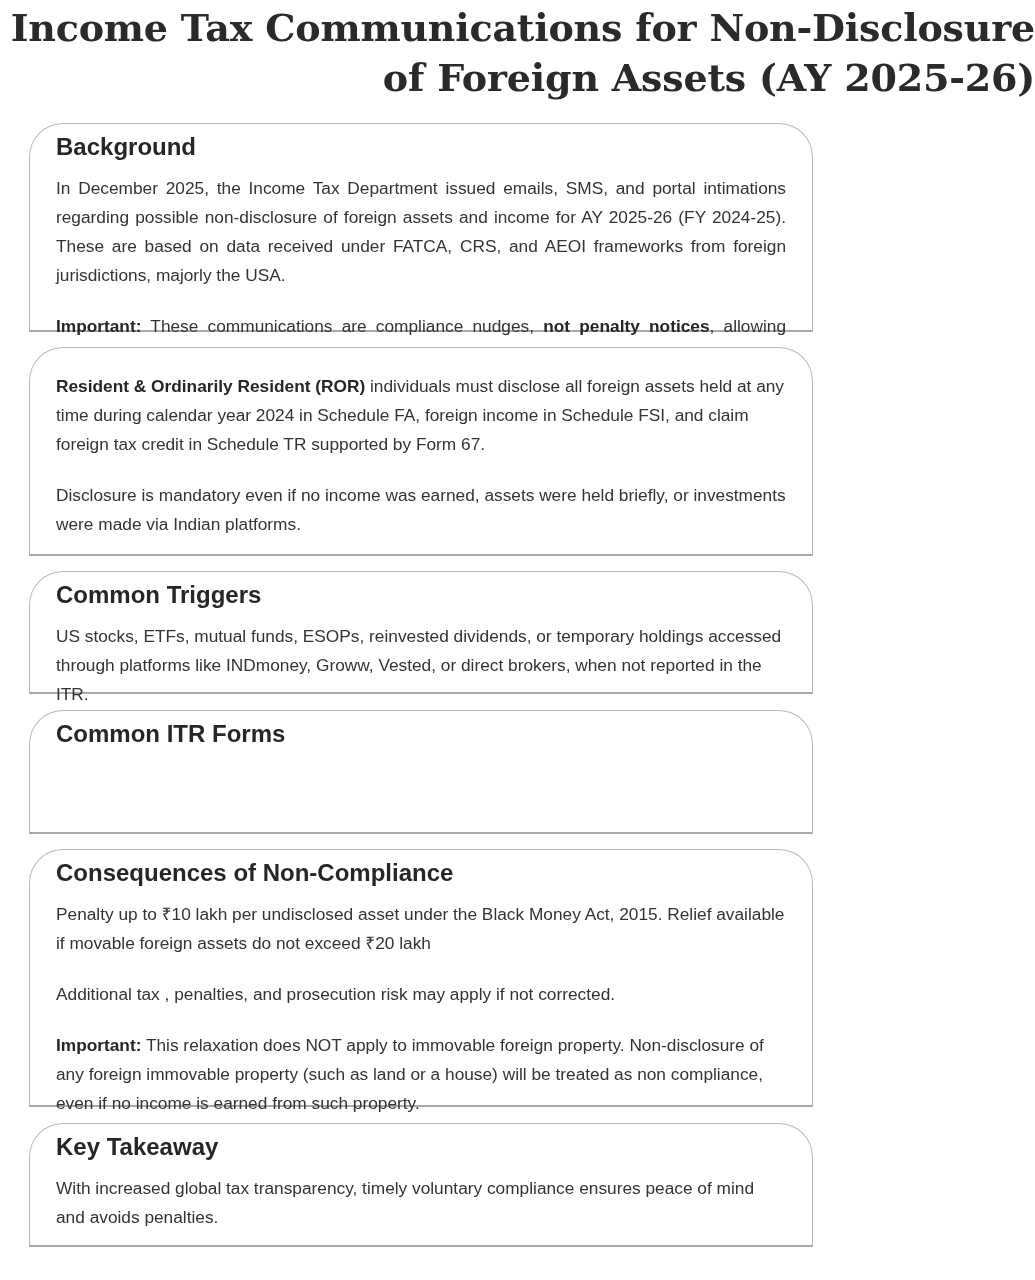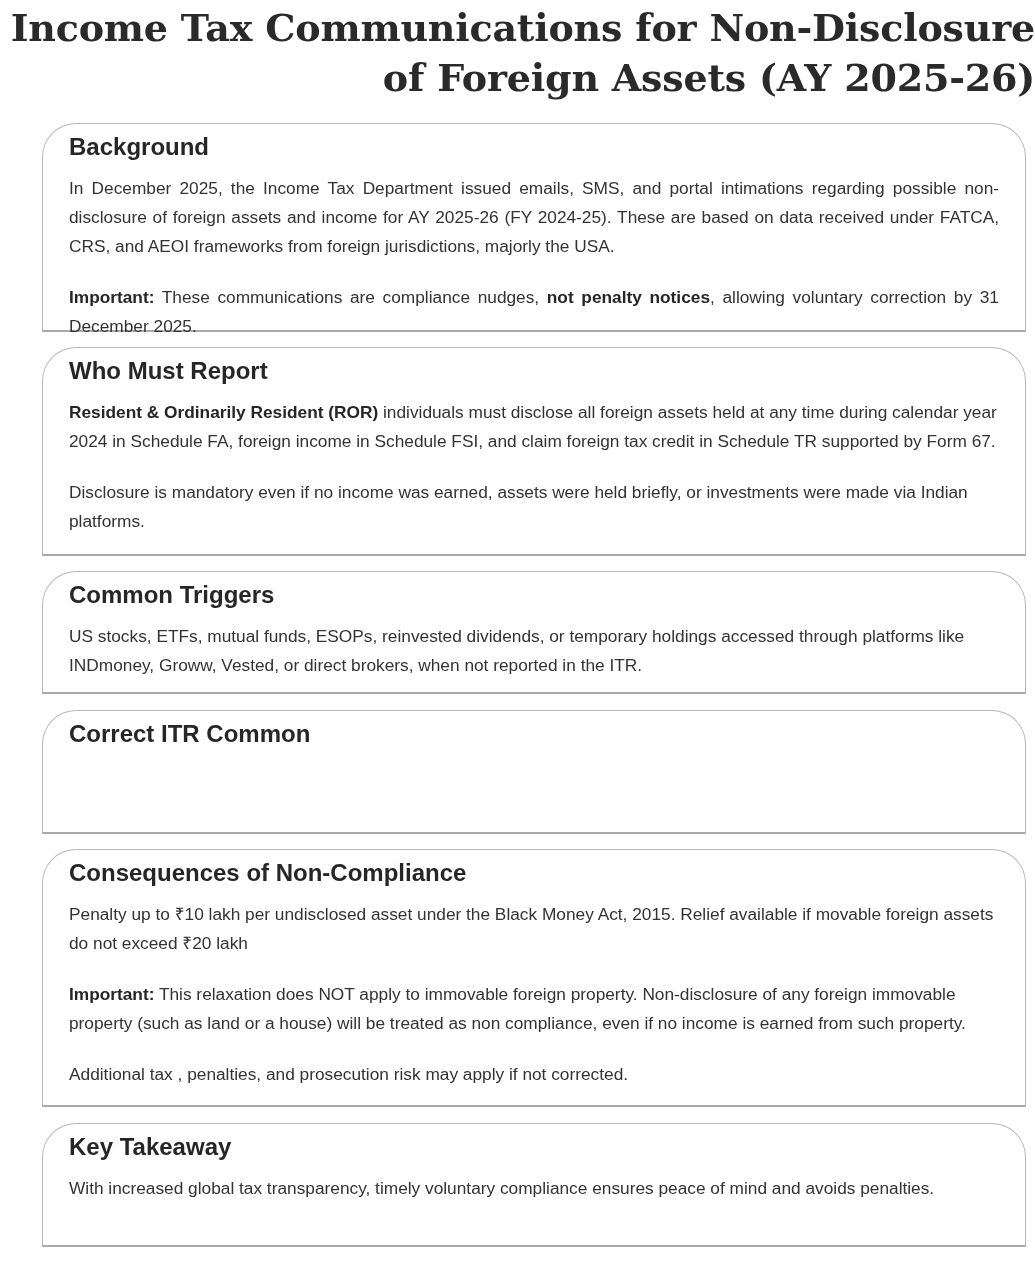--- a/index.html
+++ b/index.html
@@ -11,22 +11,22 @@
     line-height: 50px;
     text-align: right;
     color: #2a2a2a;
     margin: 0;
     padding-top: 3px;
     letter-spacing: -0.2px;
   }
   .title span { display: block; }
   .card {
     position: absolute;
-    left: 42px;
-    width: 984px;
+    left: 29px;
+    width: 784px;
     box-sizing: border-box;
     border: 1px solid #b8b8b8;
     border-bottom: 2px solid #a9a9a9;
     border-radius: 34px 34px 0 0;
     background: #ffffff;
     padding: 10px 26px 0 26px;
     font-family: "Liberation Sans", sans-serif;
   }
   .card h2 {
     margin: 0;
@@ -55,37 +55,36 @@
   <span>of Foreign Assets (AY 2025-26)</span>
 </h1>
 
 <section class="card" style="top:123px; height:209px;">
   <h2>Background</h2>
   <p class="first justify"><span>In December 2025, the Income Tax Department issued emails, SMS, and portal intimations regarding possible non-disclosure of foreign assets and income for AY 2025-26 (FY 2024-25). These are based on data received under FATCA, CRS, and AEOI frameworks from foreign jurisdictions, majorly the USA.</span></p>
   <p class="next justify"><b>Important:</b><span> These communications are compliance nudges, </span><b>not penalty notices</b><span>, allowing voluntary correction by 31 December 2025.</span></p>
 </section>
 
 <section class="card" style="top:347px; height:209px;">
-  <h2>Who Must Report</h2>
   <p class="first"><b>Resident &amp; Ordinarily Resident (ROR)</b><span> individuals must disclose all foreign assets held at any time during calendar year 2024 in Schedule FA, foreign income in Schedule FSI, and claim foreign tax credit in Schedule TR supported by Form 67.</span></p>
   <p class="next"><span>Disclosure is mandatory even if no income was earned, assets were held briefly, or investments were made via Indian platforms.</span></p>
 </section>
 
 <section class="card" style="top:571px; height:123px;">
   <h2>Common Triggers</h2>
   <p class="first"><span>US stocks, ETFs, mutual funds, ESOPs, reinvested dividends, or temporary holdings accessed through platforms like INDmoney, Groww, Vested, or direct brokers, when not reported in the ITR.</span></p>
 </section>
 
 <section class="card" style="top:710px; height:124px;">
-  <h2>Correct ITR Common</h2>
+  <h2>Common ITR Forms</h2>
 </section>
 
 <section class="card" style="top:849px; height:258px;">
   <h2>Consequences of Non-Compliance</h2>
   <p class="first"><span>Penalty up to ₹10 lakh per undisclosed asset under the Black Money Act, 2015. Relief available if movable foreign assets do not exceed ₹20 lakh</span></p>
+  <p class="next"><span>Additional tax , penalties, and prosecution risk may apply if not corrected.</span></p>
   <p class="next"><b>Important:</b><span> This relaxation does NOT apply to immovable foreign property. Non-disclosure of any foreign immovable property (such as land or a house) will be treated as non compliance, even if no income is earned from such property.</span></p>
-  <p class="next"><span>Additional tax , penalties, and prosecution risk may apply if not corrected.</span></p>
 </section>
 
 <section class="card" style="top:1123px; height:124px;">
   <h2>Key Takeaway</h2>
   <p class="first"><span>With increased global tax transparency, timely voluntary compliance ensures peace of mind and avoids penalties.</span></p>
 </section>
 
 </body></html>

